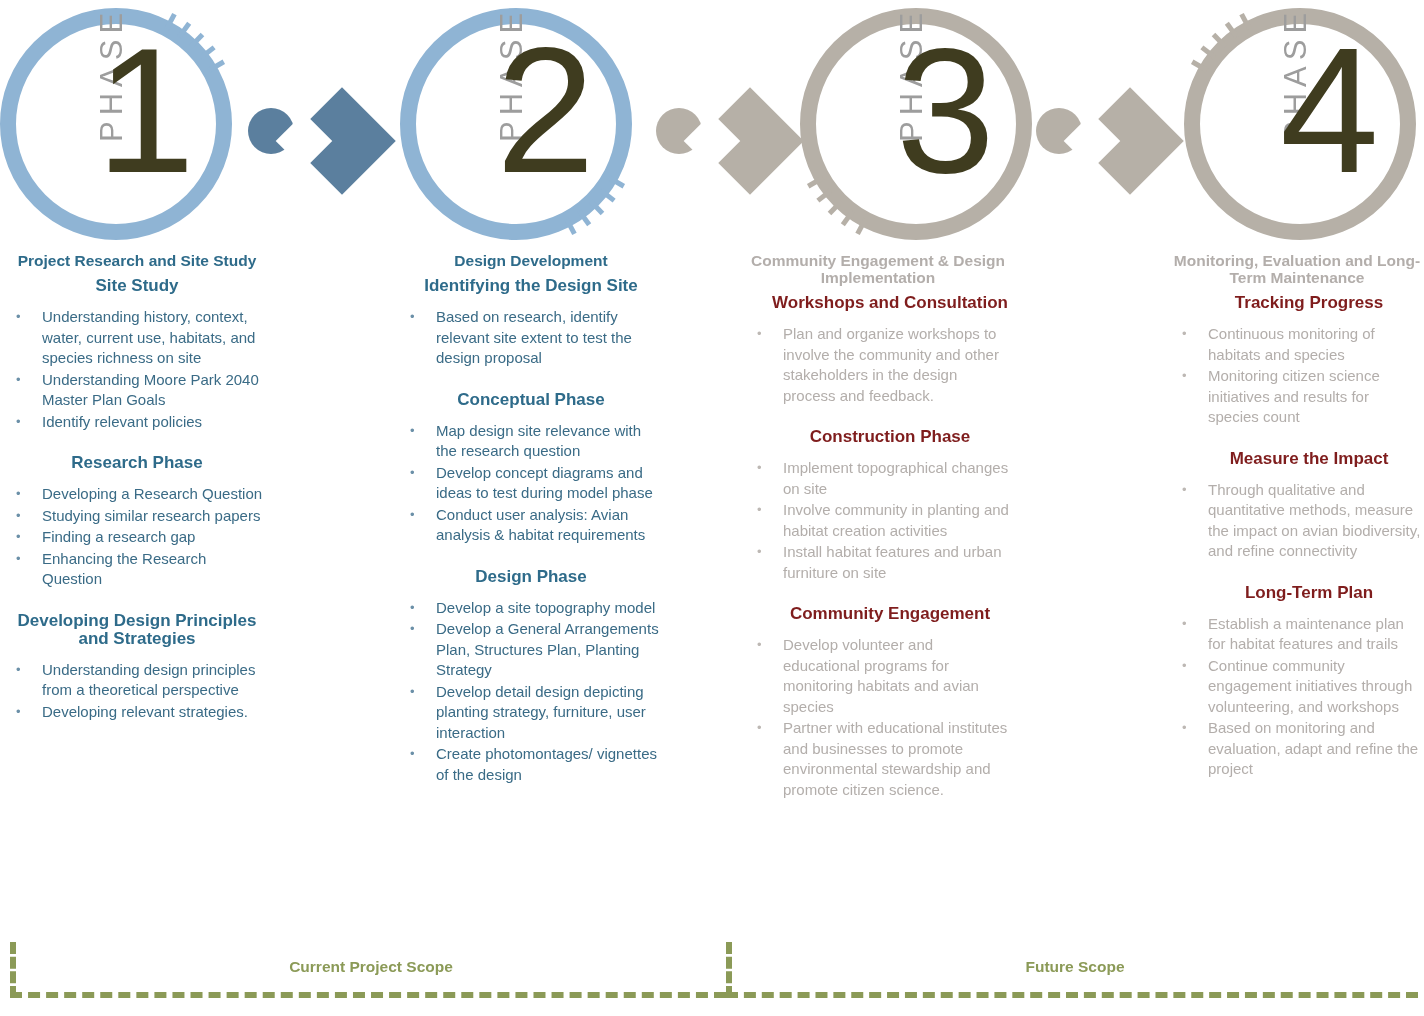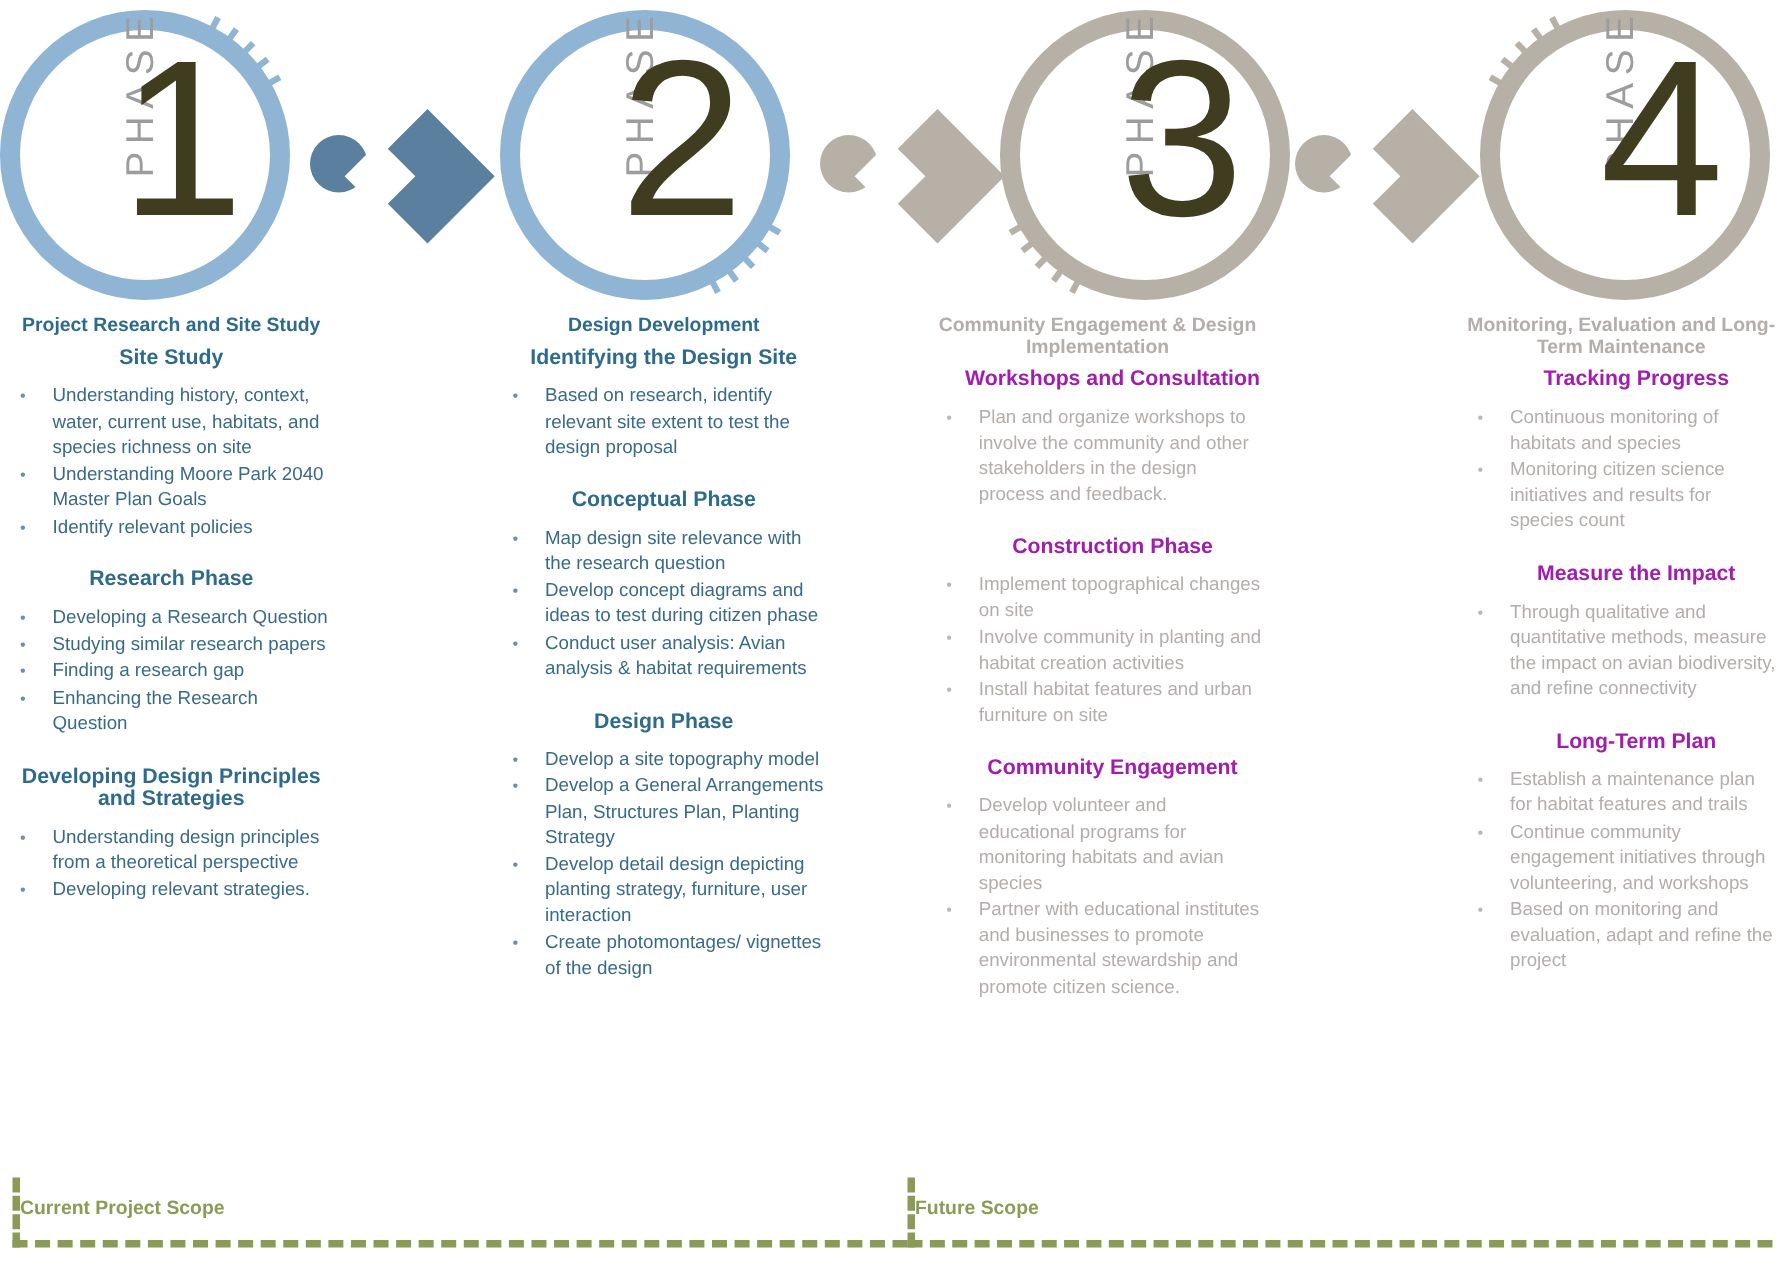--- a/index.html
+++ b/index.html
@@ -75,21 +75,21 @@
   .col{position:absolute;top:252px;}
   .col-title{
     font-size:15.5px;font-weight:bold;line-height:17px;
     text-align:center;color:#2e6b8a;margin:0 0 8px 0;
   }
   .col.muted .col-title{color:#b3aeab;}
   .sec-head{
     font-size:17px;font-weight:bold;color:#2e6b8a;
     margin:0 0 12px 0;line-height:18px;text-align:center;
   }
-  .col.muted .sec-head{color:#a21caf;margin-left:24px;}
+  .col.muted .sec-head{color:#7f1d1d;margin-left:24px;}
   .sec-head.spaced{margin-top:22px;}
   ul.bullets{
     list-style:none;margin:0 0 0 0;padding:0;
   }
   ul.bullets li{
     position:relative;
     padding-left:36px;
     font-size:15px;line-height:20.5px;
     color:#3a6b86;
     margin-bottom:1px;
@@ -107,21 +107,21 @@
   .scope-band{position:absolute;left:0;bottom:18px;width:1424px;height:62px;}
   .scope-box{
     position:absolute;bottom:0;height:56px;
     border-left:6px dashed #8b9a57;
     border-bottom:6px dashed #8b9a57;
     box-sizing:border-box;
   }
   .scope-box.right-open{border-right:none;}
   .scope-label{
     position:absolute;bottom:16px;width:100%;
-    text-align:left;
+    text-align:center;
     font-size:15.5px;font-weight:bold;color:#8b9a57;
   }
 </style>
 </head>
 <body>
 
 <div class="canvas">
 
   <div class="phase-band">
 
@@ -234,21 +234,21 @@
     </div>
   <div class="col" id="col1" style="left:400px;width:262px;">
       <div class="col-title">Design Development</div>
       <div class="sec-head">Identifying the Design Site</div>
       <ul class="bullets">
         <li>Based on research, identify relevant site extent to test the design proposal</li>
       </ul>
       <div class="sec-head spaced">Conceptual Phase</div>
       <ul class="bullets">
         <li>Map design site relevance with the research question</li>
-        <li>Develop concept diagrams and ideas to test during citizen phase</li>
+        <li>Develop concept diagrams and ideas to test during model phase</li>
         <li>Conduct user analysis: Avian analysis &amp; habitat requirements</li>
       </ul>
       <div class="sec-head spaced">Design Phase</div>
       <ul class="bullets">
         <li>Develop a site topography model</li>
         <li>Develop a General Arrangements Plan, Structures Plan, Planting Strategy</li>
         <li>Develop detail design depicting planting strategy, furniture, user interaction</li>
         <li>Create photomontages/ vignettes of the design</li>
       </ul>
     </div>

